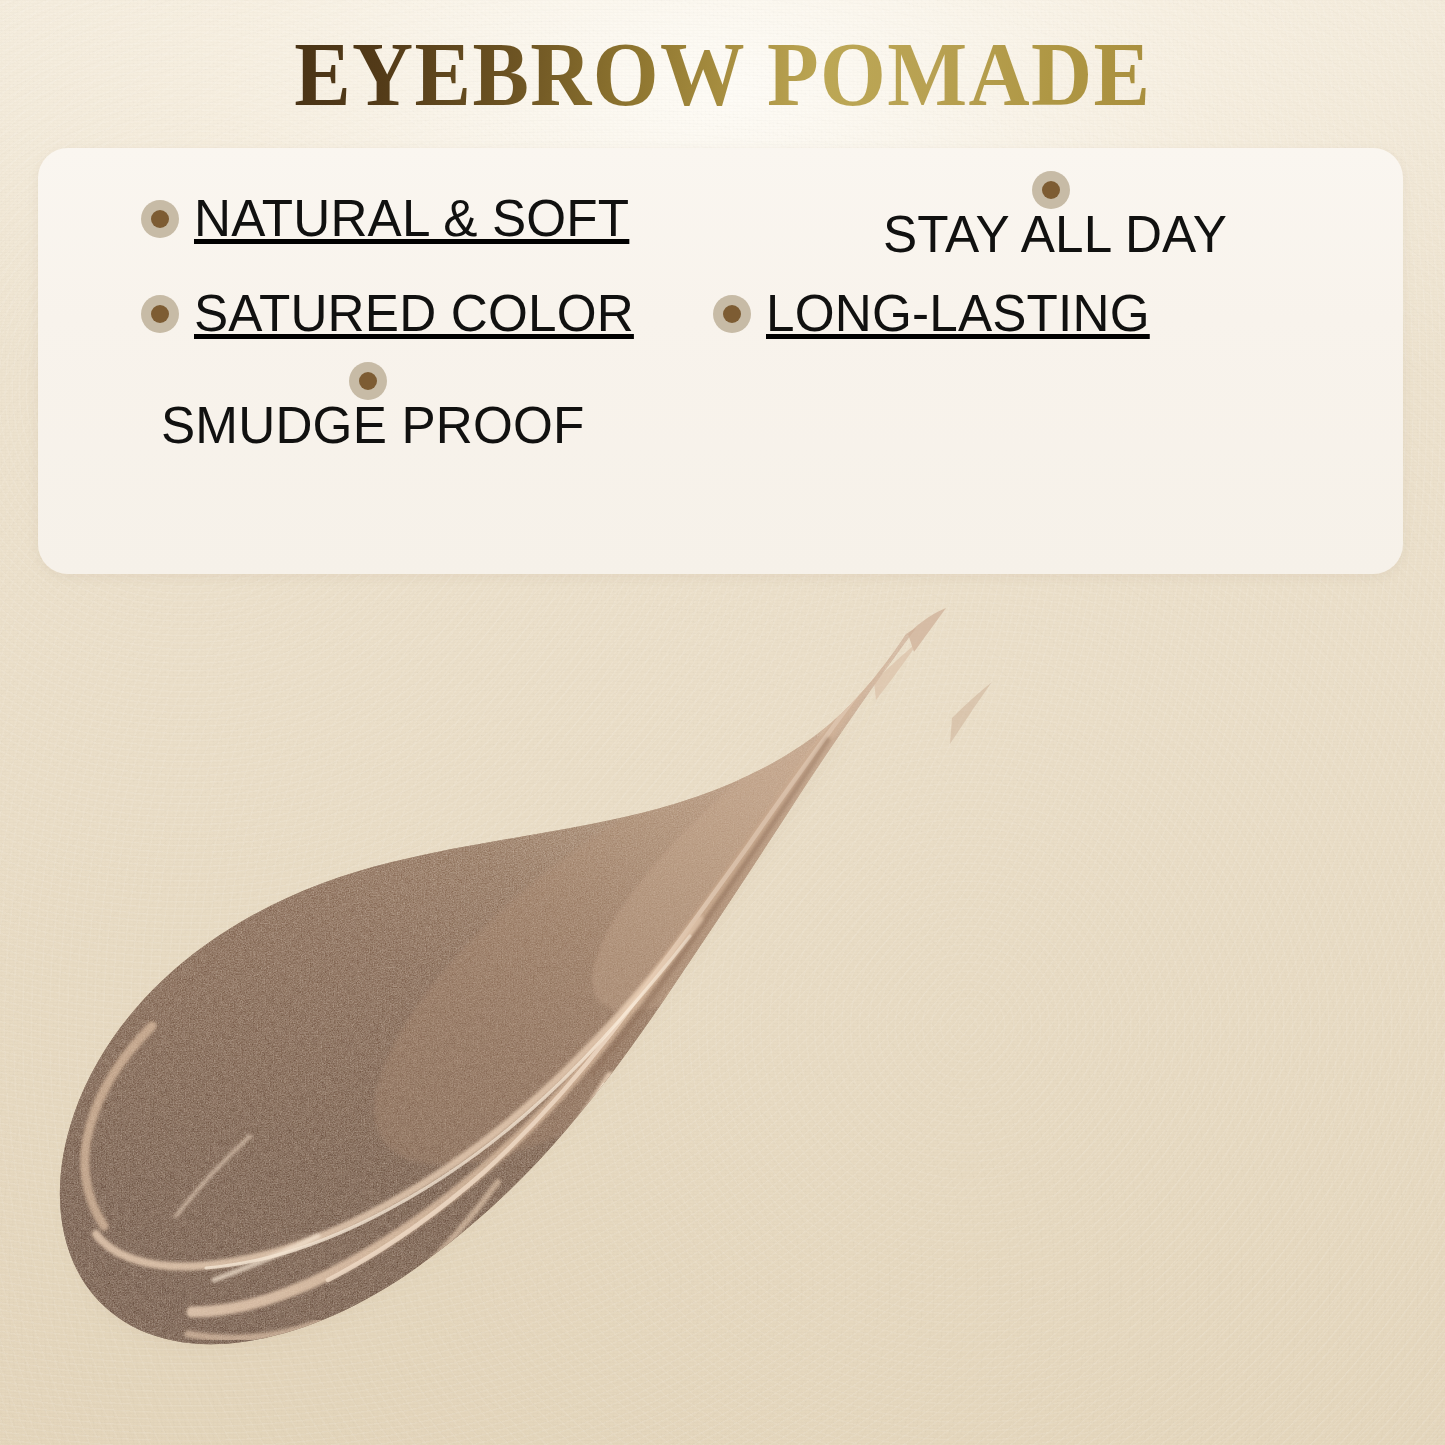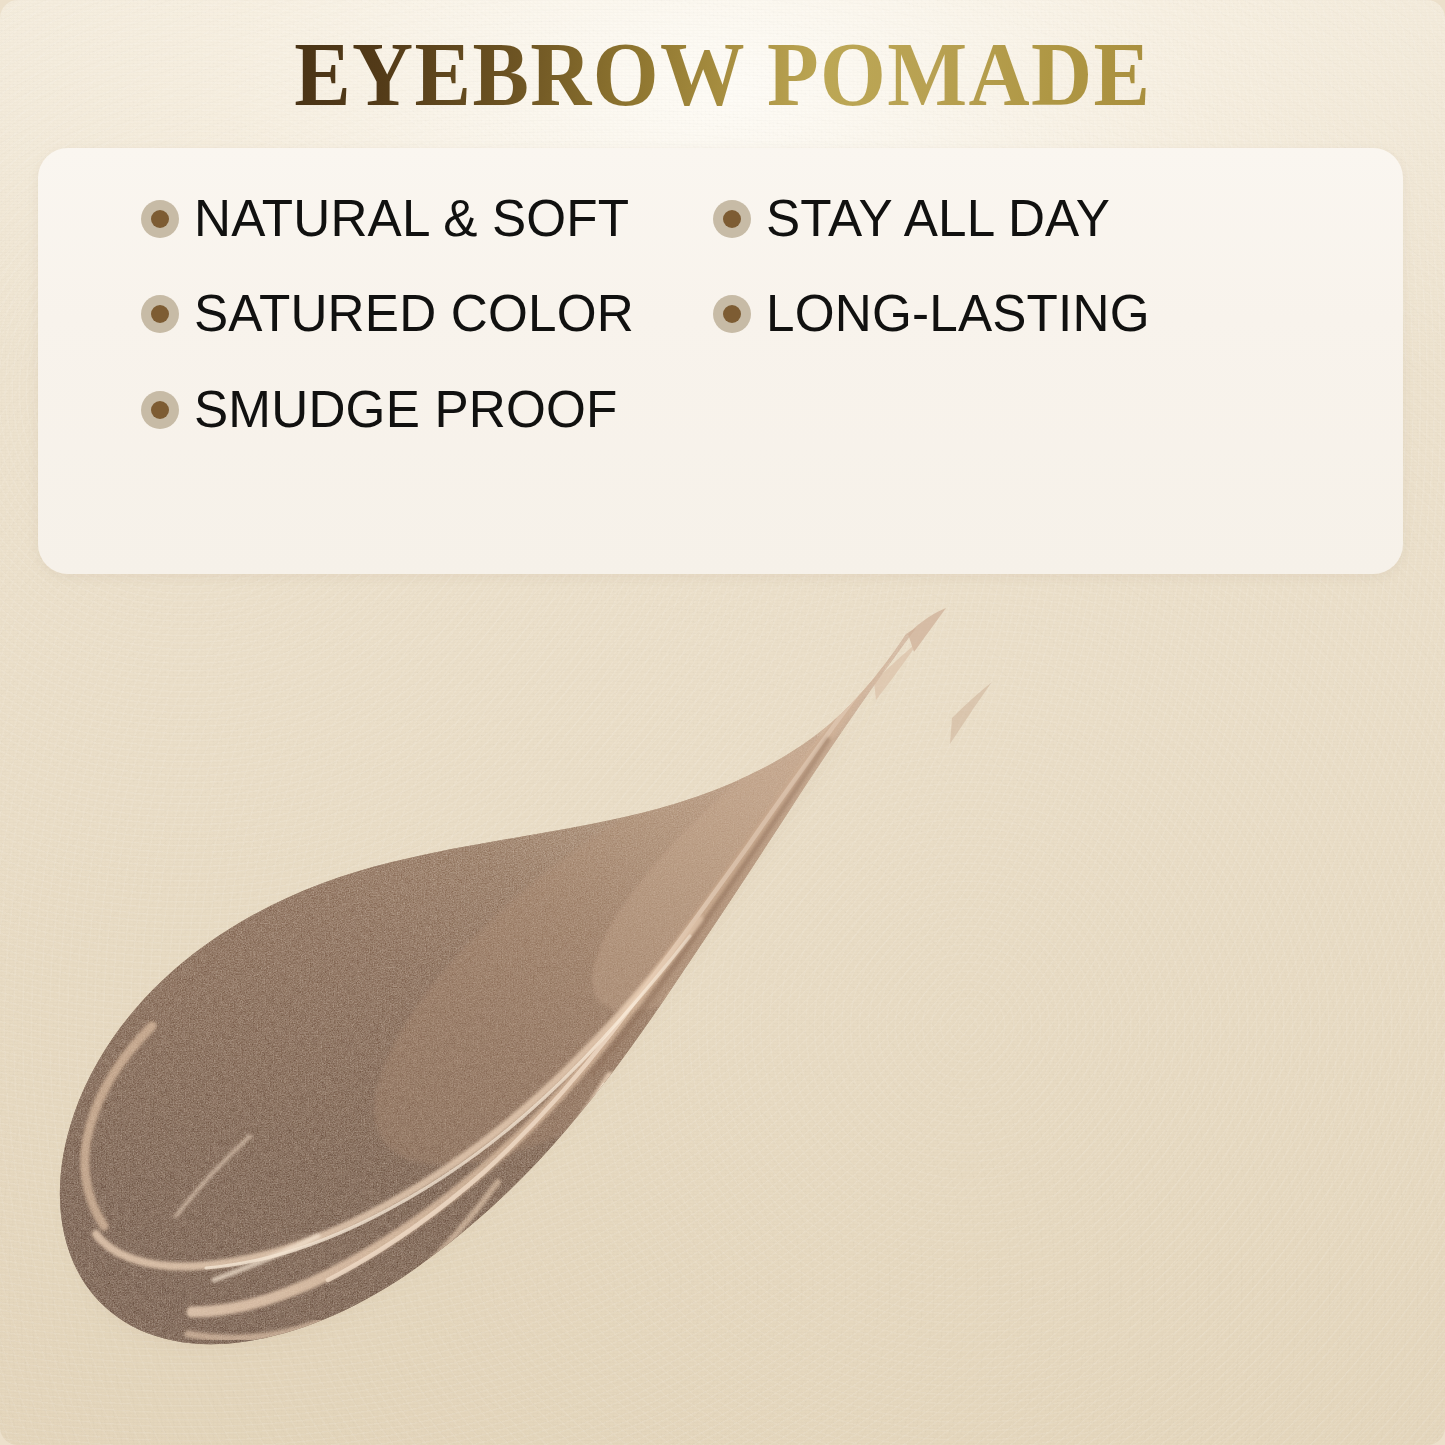--- a/index.html
+++ b/index.html
@@ -8,21 +8,20 @@
     width:1445px;height:1445px;overflow:hidden;
     font-family:"Liberation Sans", sans-serif;
     background:#ece0cb;
   }
   #stage{
     position:relative;width:1445px;height:1445px;overflow:hidden;
     background:
       radial-gradient(ellipse 1100px 620px at 50% 6%, rgba(255,253,248,0.95) 0%, rgba(250,243,230,0.55) 45%, rgba(245,235,216,0) 78%),
       radial-gradient(ellipse 900px 900px at 18% 95%, rgba(226,211,184,0.55) 0%, rgba(226,211,184,0) 65%),
       linear-gradient(178deg,#f3ebdb 0%,#efe5d2 16%,#ebdfc9 46%,#e8dbc3 74%,#e5d7bd 100%);
-    border-radius: 18px;
   }
   
   #grain{
     position:absolute;inset:0;pointer-events:none;opacity:.30;
     background-image:
       repeating-linear-gradient(0deg, rgba(255,255,255,.34) 0px, rgba(255,255,255,.34) 1px, rgba(0,0,0,.028) 1px, rgba(0,0,0,.028) 2px, rgba(255,255,255,.12) 2px, rgba(255,255,255,.12) 3px),
       repeating-linear-gradient(90deg, rgba(255,255,255,.26) 0px, rgba(255,255,255,.26) 1px, rgba(0,0,0,.026) 1px, rgba(0,0,0,.026) 2px, rgba(0,0,0,0) 2px, rgba(0,0,0,0) 4px),
       repeating-linear-gradient(38deg, rgba(0,0,0,.022) 0px, rgba(0,0,0,.022) 1px, rgba(255,255,255,.05) 1px, rgba(255,255,255,.05) 5px);
     mix-blend-mode:multiply;
   }
@@ -89,22 +88,22 @@
     grid-template-columns:572px 1fr;
     grid-template-rows:repeat(4,1fr);
     padding:22px 0 22px 0;
     box-sizing:border-box;
     align-items:center;
   }
   .feature-item{
     display:flex;align-items:center;
     height:100%;
   }
-  .feature-item.col-left{ padding-left:103px; }
-  .feature-item.col-right{ padding-left:103px; }
+  .feature-item.col-left{ padding-left:103px;text-decoration:underline; }
+  .feature-item.col-right{ padding-left:103px;flex-direction:column; }
 
   .bullet{
     flex:0 0 auto;
     width:38px;height:38px;border-radius:50%;
     background:#c7bba6;
     display:flex;align-items:center;justify-content:center;
     margin-right:15px;
     position:relative;
     top:1px;
   }

